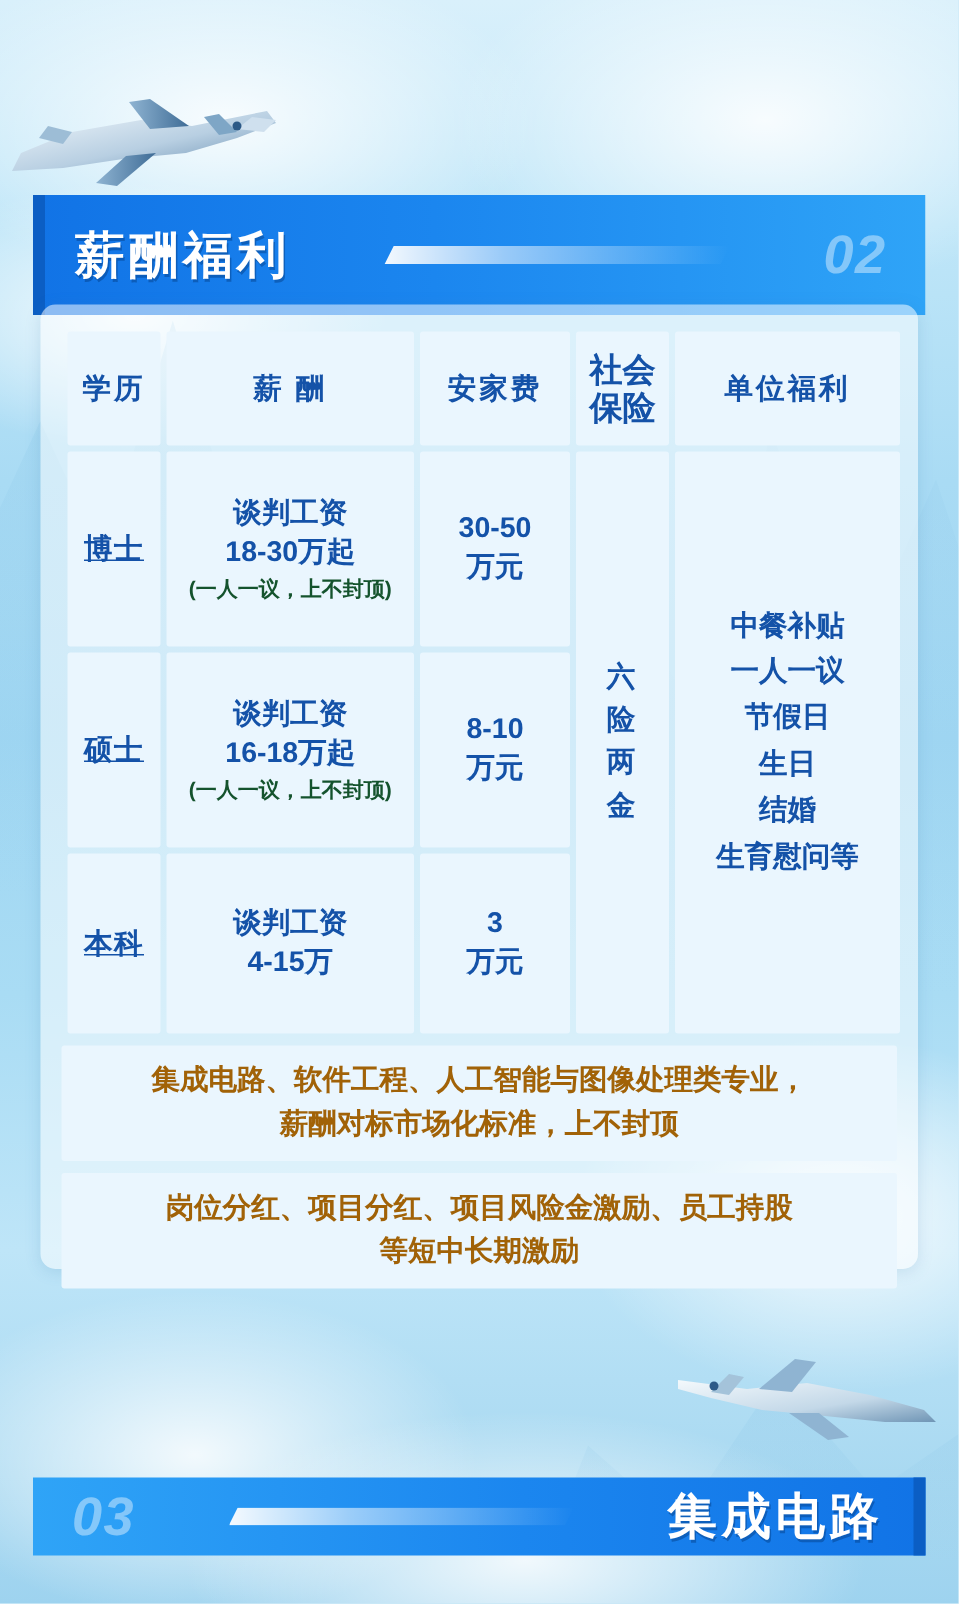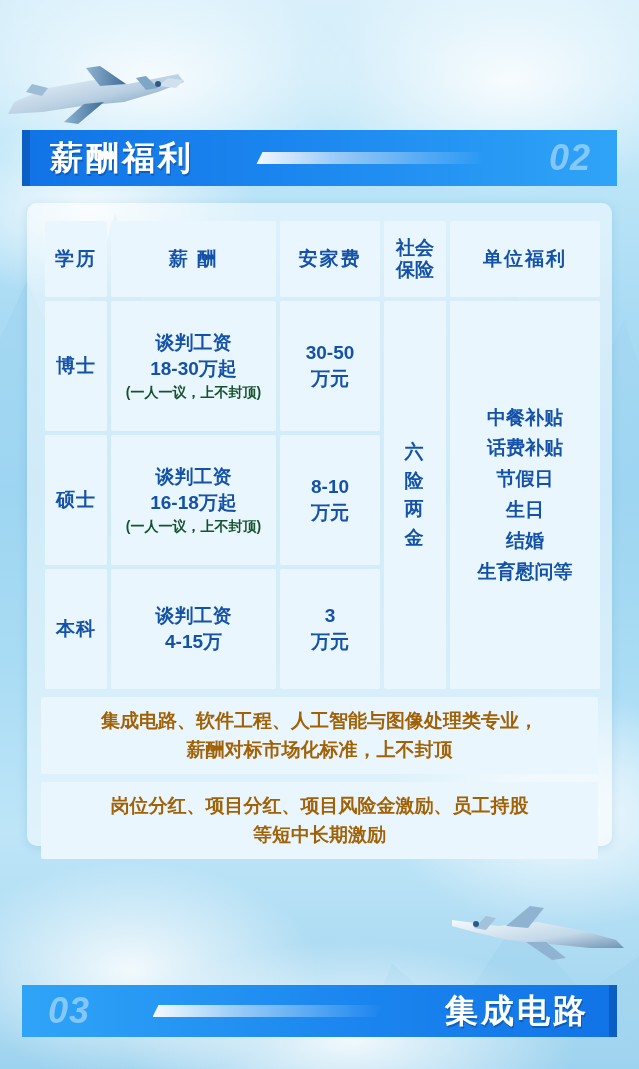--- a/index.html
+++ b/index.html
@@ -65,21 +65,21 @@
     position: absolute;
     display: flex;
     align-items: center;
     justify-content: space-between;
     box-sizing: border-box;
   }
   .banner-02 {
     left: 22px;
     top: 130px;
     width: 595px;
-    height: 56px;
+    height: 80px;
     background: linear-gradient(90deg, #1173e6 0%, #1b86ef 45%, #2fa4f7 100%);
     clip-path: polygon(0 0, 100% 0, 100% 100%, 0 100%);
     padding: 0 26px 0 28px;
   }
   .banner-02::before {
     content: "";
     position: absolute;
     left: 0; top: 0; bottom: 0;
     width: 8px;
     background: #0b5ec4;
@@ -175,30 +175,31 @@
   }
   th.hdr {
     background: #1a84ef;
     color: #ffffff;
     font-size: 21px;
     height: 68px;
     letter-spacing: 2px;
     border-radius: 2px;
   }
   th.hdr.two-line {
-    font-size: 19px;
+    font-size: 22px;
     line-height: 1.15;
     letter-spacing: 0;
   }
   td.degree {
     background: #6cb8ef;
     color: #103f86;
     font-size: 22px;
     width: 62px;
     letter-spacing: 1px;
+    text-decoration: underline;
   }
   td.pay {
     line-height: 1.35;
     font-size: 21px;
   }
   td.pay .sub {
     display: block;
     font-size: 14px;
     font-weight: bold;
     color: #14532d;
@@ -311,21 +312,21 @@
             <span>万元</span>
           </td>
           <td class="insurance" rowspan="3">
             <span>六</span>
             <span>险</span>
             <span>两</span>
             <span>金</span>
           </td>
           <td class="welfare" rowspan="3">
             <span>中餐补贴</span>
-            <span>话费补贴</span>
+            <span>一人一议</span>
             <span>节假日</span>
             <span>生日</span>
             <span>结婚</span>
             <span>生育慰问等</span>
           </td>
         </tr>
         <tr style="height:130px">
           <td class="degree">硕士</td>
           <td class="pay">
             <span>谈判工资</span><br>

